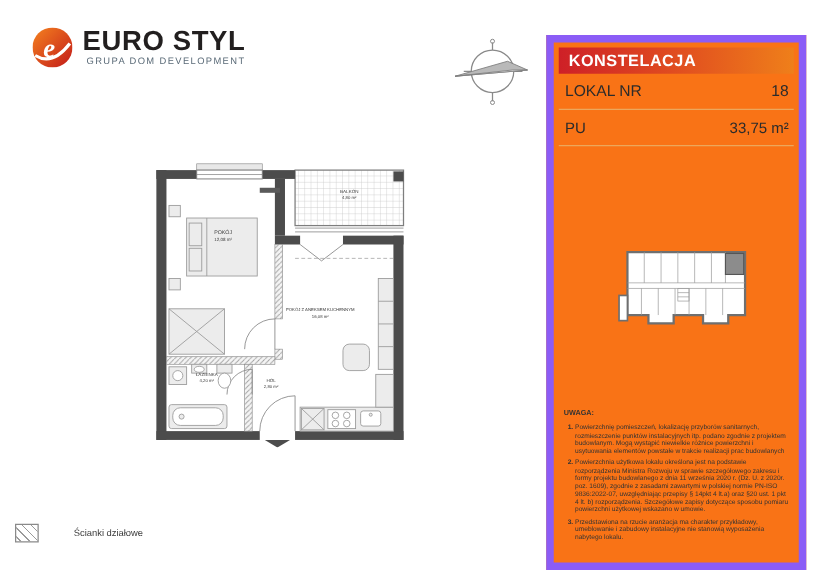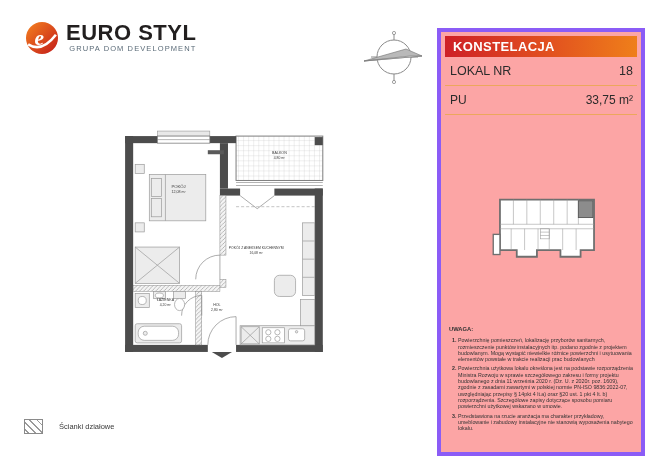--- a/index.html
+++ b/index.html
@@ -10,30 +10,30 @@
   
   .logo{position:absolute;left:26px;top:22px;display:flex;align-items:center;gap:8px;}
   .logo-mark{width:32px;height:32px;}
   .logo-text .brand{font-size:22px;font-weight:bold;letter-spacing:.5px;color:#221f1f;line-height:18px;}
   .logo-text .tagline{font-size:7.5px;letter-spacing:1.1px;color:#5b6b78;margin-top:2px;text-align:right;}
   
   .compass{position:absolute;left:360px;top:25px;width:66px;height:66px;}
   
   .plan{position:absolute;left:123px;top:126px;width:214px;height:232px;}
   
-  .legend{position:absolute;left:24px;top:419px;display:flex;align-items:center;gap:16px;}
+  .legend{position:absolute;left:12px;top:419px;display:flex;align-items:center;gap:28px;}
   .legend-box{
     width:17px;height:13px;border:1px solid #8a8a8a;
     background:repeating-linear-gradient(45deg,#ffffff 0 2px,#9a9a9a 2px 3px,#ffffff 3px 5px);
   }
   .legend-label{font-size:7.5px;color:#3a3a3a;}
   
   .panel{
     position:absolute;left:437px;top:28px;width:208px;height:428px;
-    border:4px solid #8b5cf6;background:#fca5a5;box-sizing:border-box;
+    border:6px solid #8b5cf6;background:#f97316;box-sizing:border-box;
   }
   .panel-inner{position:absolute;left:4px;right:4px;top:4px;bottom:4px;}
   .panel-header{
     height:21px;line-height:21px;padding-left:8px;
     background:linear-gradient(90deg,#CE2027 0%,#E2521F 55%,#EF7F1A 100%);
     color:#ffffff;font-weight:bold;font-size:13px;letter-spacing:.4px;
   }
   .prow{
     height:28px;display:flex;align-items:center;justify-content:space-between;
     border-bottom:1px solid #ECA75C;padding:0 4px 0 5px;font-size:12px;

